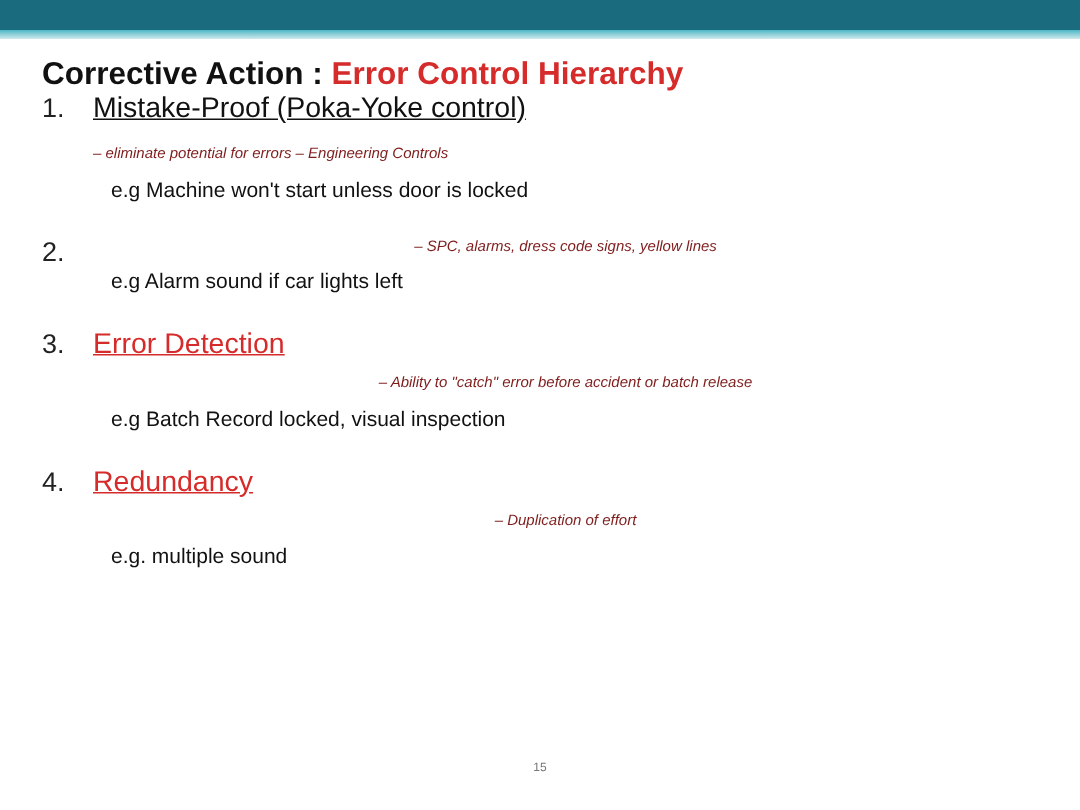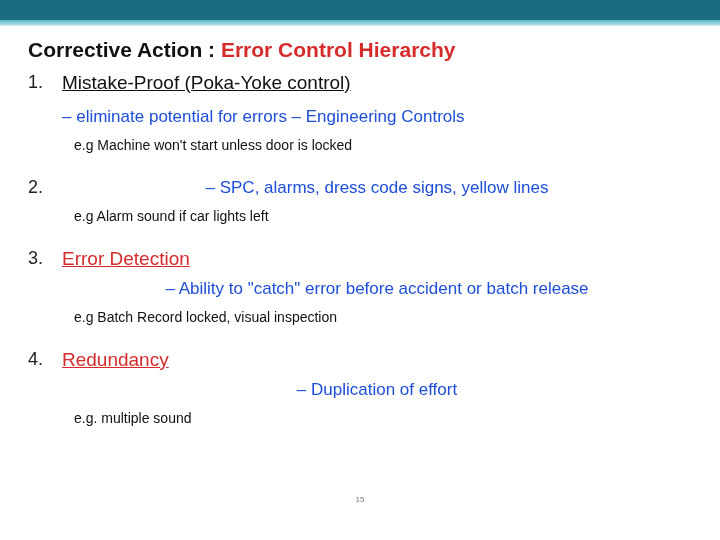--- a/index.html
+++ b/index.html
@@ -22,21 +22,21 @@
     height: 6px;
     background: linear-gradient(to bottom, #4fb7c6, #cfe9ec);
   }
   .slide {
     padding: 18px 28px 10px 28px;
   }
   .title {
     font-size: 21px;
     font-weight: bold;
     color: #111;
-    margin-bottom: 10px;
+    margin-bottom: 0;
   }
   .title .red { color: #d62b2b; }
   ol.main {
     list-style: none;
     counter-reset: item;
     padding-left: 0;
   }
   ol.main > li {
     counter-increment: item;
     margin-bottom: 24px;
@@ -54,37 +54,38 @@
   .heading {
     font-size: 19px;
     font-weight: normal;
     text-decoration: underline;
     color: #111;
     display: inline-block;
     margin-bottom: 6px;
   }
   .heading.red { color: #d62b2b; text-decoration: underline; }
   .desc {
-    font-size: 17px;
-    color: #1d4ed8;
+    font-size: 10px;
+    color: #7f1d1d;
     margin-top: 6px;
     line-height: 1.35;
+    font-style: italic;
   }
   .example {
     font-size: 14px;
     color: #111;
     margin-top: 8px;
     margin-left: 12px;
   }
   li.tight { margin-bottom: 20px; }
   li.tight .desc { margin-top: 2px; text-align: center; }
   .pagenum {
     position: absolute;
     left: 50%;
-    bottom: 36px;
+    bottom: 24px;
     transform: translateX(-50%);
     font-size: 8px;
     color: #777;
   }
 </style>
 </head>
 <body>
 
 <div class="top-bar"></div>
 

